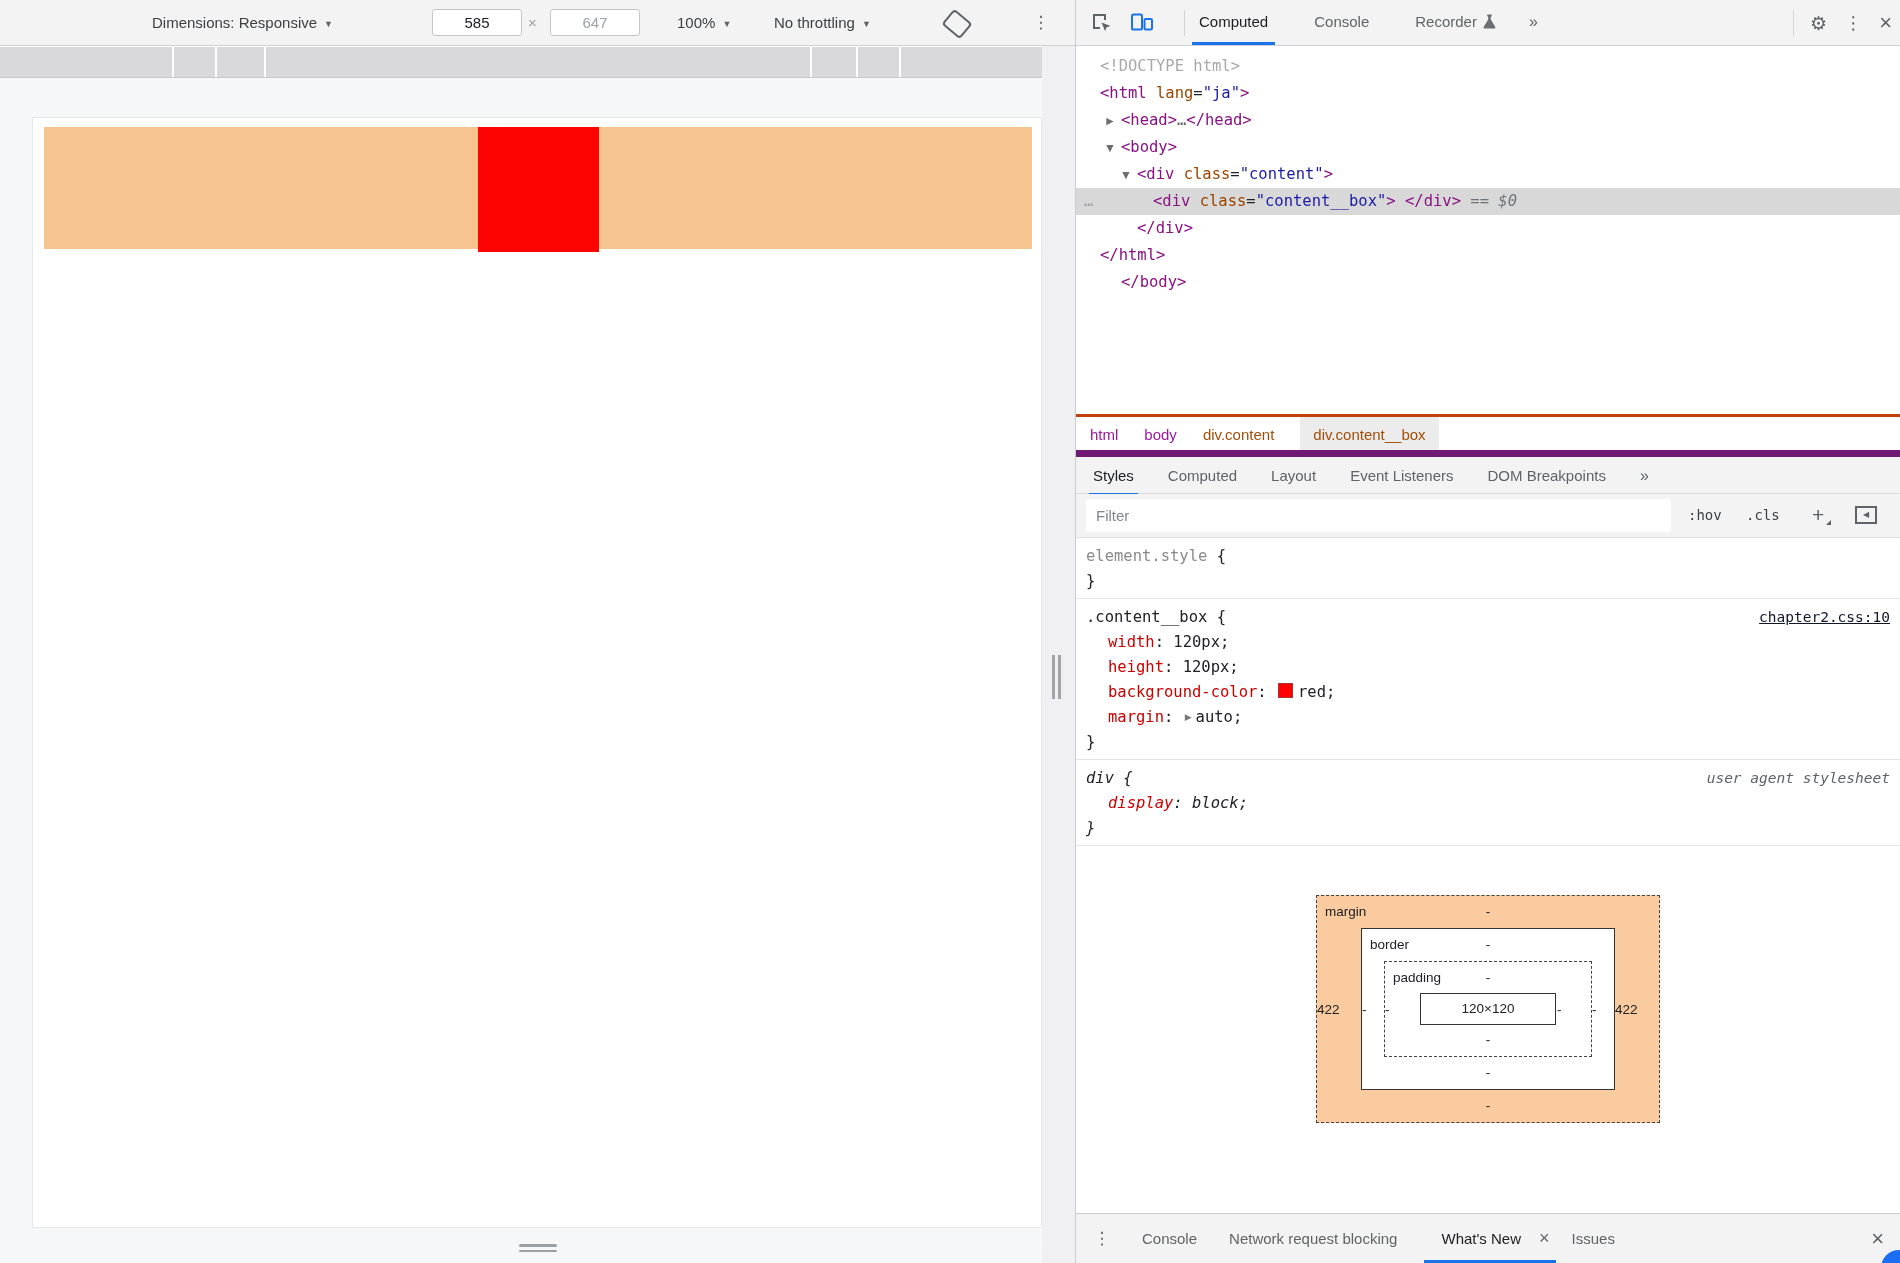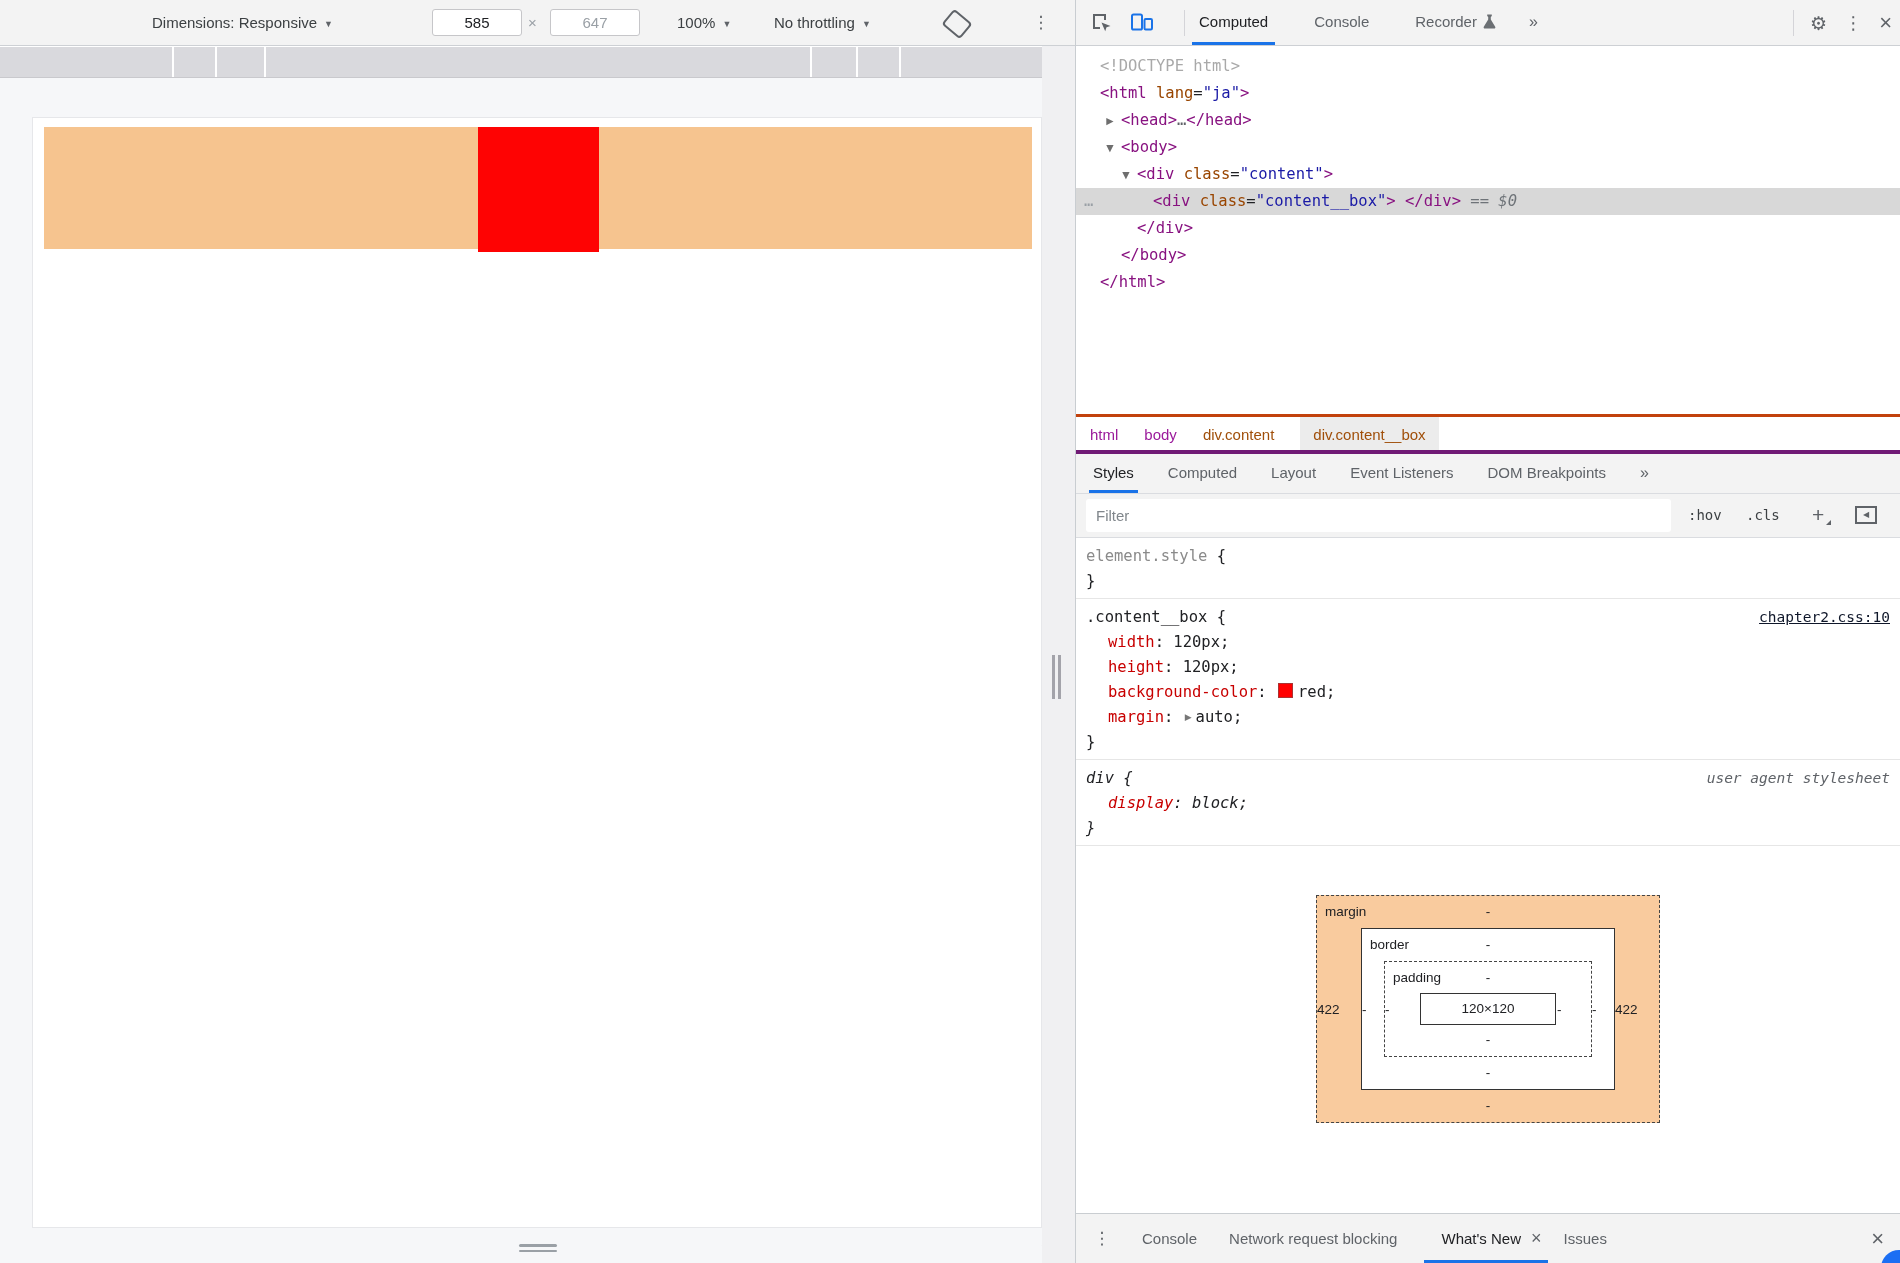--- a/index.html
+++ b/index.html
@@ -80,22 +80,22 @@
   
   .crumbs{position:absolute;left:0;top:414px;width:100%;height:36px;background:#fff;
     border-top:3px solid #c2410c;box-sizing:border-box;display:flex;align-items:stretch;
     font-size:15px;padding-left:14px;}
   .crumb{line-height:35px;margin-right:26px;cursor:pointer;white-space:nowrap;}
   .crumb.el{color:#9b1a9b;} .crumb.cls-el{color:#a04f0a;}
   .crumb.chip{background:#ececec;margin-right:9px;padding:0 13px;color:#a04f0a;}
 
   
   .sb-tabs{position:absolute;left:0;top:450px;width:100%;height:44px;background:#f3f3f3;
-    border-top:4px solid #701a75;border-bottom:1px solid #dadce0;box-sizing:border-box;
-    display:flex;align-items:flex-end;padding-left:17px;gap:34px;font-size:15px;color:#5f6368;}
+    border-top:7px solid #701a75;border-bottom:1px solid #dadce0;box-sizing:border-box;
+    display:flex;align-items:center;padding-left:17px;gap:34px;font-size:15px;color:#5f6368;}
   .sb-tab{line-height:41px;cursor:pointer;position:relative;white-space:nowrap;}
   .sb-tab.active{color:#202124;}
   .sb-tab.active::after{content:"";position:absolute;left:-4px;right:-4px;bottom:0;height:3px;background:#1a73e8;}
 
   
   .filter-row{position:absolute;left:0;top:494px;width:100%;height:44px;background:#f3f3f3;
     border-bottom:1px solid #dadce0;box-sizing:border-box;}
   .filter-input{position:absolute;left:10px;top:5px;width:585px;height:33px;border:none;background:#fff;
     border-radius:3px;font:15px "Liberation Sans",sans-serif;padding:0 10px;color:#202124;outline:none;box-sizing:border-box;}
   .filter-input::placeholder{color:#80868b;}
@@ -138,21 +138,21 @@
   .bm-padding .bm-side{width:34px;}
   .bm-content{flex:1;display:flex;align-items:center;justify-content:center;}
   .bm-content-box{width:136px;height:32px;border:1px solid #333;box-sizing:border-box;
     text-align:center;line-height:30px;background:#fff;}
 
   
   .drawer{position:absolute;left:0;top:1213px;width:100%;height:50px;background:#f3f3f3;
     border-top:1px solid #c9cdd1;box-sizing:border-box;display:flex;align-items:center;font-size:15px;color:#5f6368;}
   .drawer .kebab{margin-left:16px;}
   .dtab{line-height:49px;cursor:pointer;white-space:nowrap;}
-  .dtab-group{position:relative;display:flex;align-items:center;height:100%;}
+  .dtab-group{position:relative;display:flex;align-items:center;height:100%;gap:8px;}
   .dtab-group.active .dtab{color:#202124;}
   .dtab-group.active::after{content:"";position:absolute;left:-17px;right:-6px;bottom:0;height:3px;background:#1a73e8;}
   .tab-close{margin-left:10px;font-size:18px;color:#5f6368;cursor:pointer;}
   .drawer-close{margin-left:auto;margin-right:16px;font-size:22px;color:#5f6368;cursor:pointer;}
 
   .corner-blue{position:absolute;left:1881px;top:1250px;width:36px;height:36px;border-radius:50%;background:#1b6ef3;}
 
   svg{display:block;}
 </style>
 </head>
@@ -237,22 +237,22 @@
     </div>
 
     <div class="dom-tree">
       <div class="trow pl24"><span class="doctype">&lt;!DOCTYPE html&gt;</span></div>
       <div class="trow pl24"><span class="tag">&lt;html </span><span class="attr">lang</span><span class="eq">=</span><span class="val">"ja"</span><span class="tag">&gt;</span></div>
       <div class="trow pl45"><span class="arr a27">▶</span><span class="tag">&lt;head&gt;</span><span class="dots3">…</span><span class="tag">&lt;/head&gt;</span></div>
       <div class="trow pl45"><span class="arr a27">▼</span><span class="tag">&lt;body&gt;</span></div>
       <div class="trow pl61"><span class="arr a43">▼</span><span class="tag">&lt;div </span><span class="attr">class</span><span class="eq">=</span><span class="val">"content"</span><span class="tag">&gt;</span></div>
       <div class="trow sel pl77"><span class="gutter-dots">…</span><span class="tag">&lt;div </span><span class="attr">class</span><span class="eq">=</span><span class="val">"content__box"</span><span class="tag">&gt; </span><span class="tag">&lt;/div&gt;</span><span class="flag"> == $0</span></div>
       <div class="trow pl61"><span class="tag">&lt;/div&gt;</span></div>
+      <div class="trow pl24"><span class="tag">&lt;/html&gt;</span></div>
       <div class="trow pl45"><span class="tag">&lt;/body&gt;</span></div>
-      <div class="trow pl24"><span class="tag">&lt;/html&gt;</span></div>
     </div>
 
     <div class="crumbs">
       <span class="crumb el">html</span>
       <span class="crumb el">body</span>
       <span class="crumb cls-el">div.content</span>
       <span class="crumb chip">div.content__box</span>
     </div>
 
     <div class="sb-tabs">

